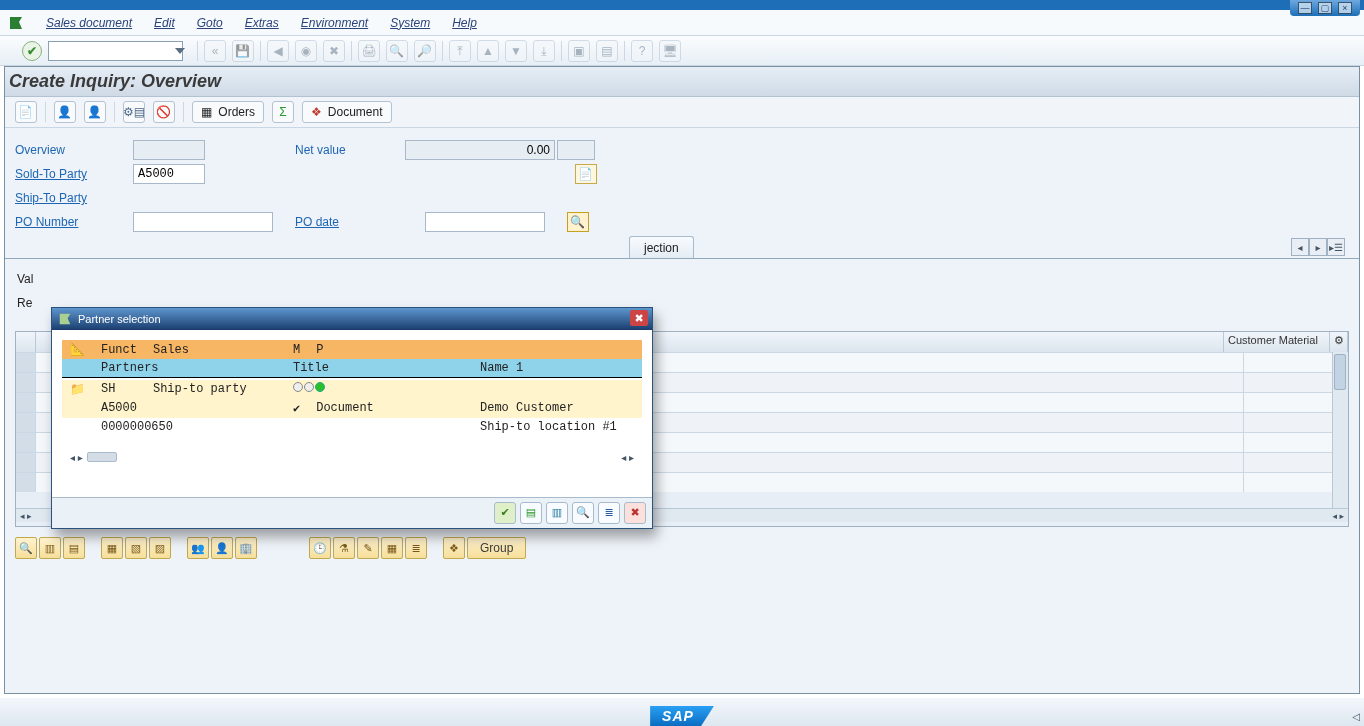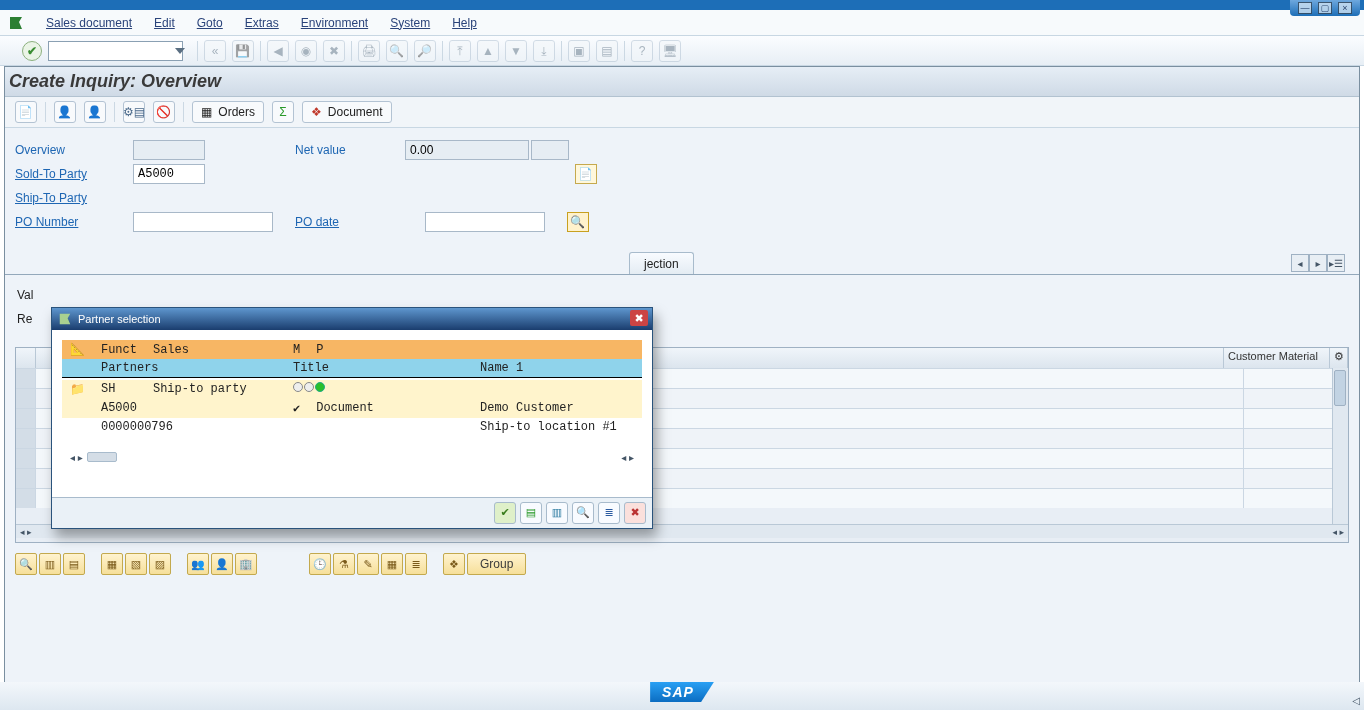--- a/index.html
+++ b/index.html
@@ -5,21 +5,21 @@
   * { box-sizing: border-box; }
   html, body { margin: 0; padding: 0; font-family: Arial, sans-serif; font-size: 12px; color: #222; background: #fff; }
   .app { position: relative; width: 1364px; height: 726px; overflow: hidden; }
 
   
   .top-bar { position: relative; height: 10px; background: #1d6eb7; }
   .win-ctrl { position: absolute; top: 0; right: 4px; width: 70px; height: 16px; background: linear-gradient(#6ea8de,#1d6eb7); border-radius: 0 0 4px 4px; display:flex; align-items:center; justify-content:center; gap:6px; }
   .win-ctrl span { display:inline-block; width:14px; height:12px; background:#cfe3f3; border:1px solid #345; font-size:9px; line-height:10px; text-align:center; color:#235; opacity:.8; }
   .menu-bar { display: flex; align-items: center; gap: 22px; height: 26px; background: #f7fafc; padding: 0 8px; border-bottom: 1px solid #c8d7e3; color: #2a437a; }
   .menu-bar .menu { cursor: default; }
-  .menu-bar .menu u { text-decoration: underline; }
+  .menu-bar .menu u { text-decoration: underline; font-style: italic; }
   .menu-bar .sap-icon { width:16px; height:16px; display:inline-block; }
 
   
   .std-toolbar { display:flex; align-items:center; gap:6px; height: 30px; padding: 0 10px 0 22px; background: linear-gradient(#fbfdff,#e7eef5); border-bottom: 1px solid #c8d7e3; }
   .std-toolbar .btn { width:22px; height:22px; border:1px solid #b3c3d3; border-radius:3px; display:flex; align-items:center; justify-content:center; background:#f3f7fa; color:#6c7f8f; font-size:12px; opacity:.55; }
   .std-toolbar .sep { width:1px; height:20px; background:#cbd8e3; }
   .std-toolbar .tcode { width:135px; height:20px; border:1px solid #8aa0b3; background:#fff; }
   .std-toolbar .enter { width:20px; height:20px; border:1px solid #8cb07e; border-radius:10px; display:flex; align-items:center; justify-content:center; color:#3a8d32; font-weight:bold; background:#eaf4e6; }
 
   .sap-canvas { position:absolute; left:4px; right:4px; top:66px; bottom:32px; border:1px solid #7a8fa0; background:#eef3f9; }
@@ -31,21 +31,21 @@
   .app-toolbar .sep { width:1px; height:20px; background:#cbd8e3; }
   .app-toolbar .txtbtn { height:22px; display:flex; align-items:center; gap:6px; padding:0 8px; border:1px solid #b3c3d3; border-radius:3px; background:#f8fafc; }
 
   .header-form { padding: 10px 10px 2px 10px; }
   .row { display:flex; align-items:center; height:24px; }
   .lbl { width:118px; color:#1e66b3; }
   .lbl.ul { text-decoration:underline; }
   .inp { height:20px; border:1px solid #a8b8c8; background:#fff; padding:0 4px; font-family:inherit; font-size:12px; }
   .inp.ro { background:#e6edf3; }
 
-  .tabstrip { display:flex; align-items:center; gap:1px; padding-left:10px; margin-top:16px; border-bottom:1px solid #93a8bb; position:relative; }
+  .tabstrip { display:flex; align-items:center; gap:1px; padding-left:10px; border-bottom:1px solid #93a8bb; position:relative; }
   .tab { height:22px; padding:0 14px; display:flex; align-items:center; border:1px solid #a8bbcc; border-bottom:none; border-radius:3px 3px 0 0; background:linear-gradient(#f8fbff,#e4ecf3); font-size:12px; }
   .tabstrip .navbtn { width:18px; height:18px; border:1px solid #9fb1c3; display:flex; justify-content:center; align-items:center; background:#e8eef4; font-size:10px; color:#456; }
   .tabstrip .nav { position:absolute; right:14px; display:flex; gap:0; }
 
   .grid-wrap { margin:16px 10px 0 10px; border:1px solid #9fb1c3; background:#e8eef5; position:relative; }
   .grid-head { display:flex; height:20px; }
   .gh { border-right:1px solid #b9c8d6; background:linear-gradient(#f0f5fa,#dce5ee); font-size:11px; padding:2px 4px; color:#333; }
   .grid-row { height:20px; border-top:1px solid #cbd7e3; display:flex; }
   .gcell { border-right:1px solid #cbd7e3; }
   .grid-row:nth-child(odd) .gcell { background:#f4f8fb; }
@@ -74,21 +74,21 @@
   .mfoot .fbtn.ok { background:#dff0c9; color:#3a7d1e; }
   .mfoot .fbtn.cx { background:#fbe0dc; color:#b33; }
   .mscroll { display:flex; align-items:center; justify-content:space-between; padding:2px 8px; font-size:10px; color:#456; }
 
   
   .footer-btns { display:flex; align-items:center; gap:16px; padding:10px 10px; }
   .fbgrp { display:flex; gap:2px; }
   .fbbtn { width:22px; height:22px; border:1px solid #c3a94e; border-radius:2px; display:flex; align-items:center; justify-content:center; background:linear-gradient(#fff3cf,#f6df9a); font-size:11px; color:#7a5a1a; }
   .fbtxt { height:22px; padding:0 12px; display:flex; align-items:center; border:1px solid #c3a94e; border-radius:2px; background:linear-gradient(#fff3cf,#f6df9a); font-size:12px; color:#3c3c3c; }
 
-  .statusbar { position:absolute; left:0; right:0; bottom:16px; height:28px; background:linear-gradient(#f3f7fb,#dde7f0); display:flex; align-items:flex-start; justify-content:center; }
+  .statusbar { position:absolute; left:0; right:0; bottom:0; height:28px; background:linear-gradient(#f3f7fb,#dde7f0); display:flex; align-items:flex-end; justify-content:center; }
   .sap-logo { font-family: Arial, sans-serif; font-weight:bold; font-style:italic; color:#fff; background: linear-gradient(#29a0f4,#0b6dc2); padding:2px 20px 2px 12px; clip-path:polygon(0 0,100% 0,80% 100%,0 100%); font-size:14px; letter-spacing:1px; }
   .statusbar .tri { position:absolute; right:4px; bottom:4px; font-size:10px; color:#456; }
 
   .rt-scroll { position:absolute; right:0; width:16px; }
   .rt-scroll .trk { position:absolute; inset:0; background:#e0e8f0; border-left:1px solid #b9c8d6; }
   .rt-scroll .thumb { position:absolute; left:2px; right:2px; background:#c2d3e3; border:1px solid #9fb1c3; border-radius:2px; }
 
 </style>
 </head>
 <body>
@@ -166,21 +166,21 @@
       <span style="color:#c0392b;">❖</span>
       <span>Document</span>
     </div>
   </div>
 
   <div class="header-form">
     <div class="row">
       <span class="lbl">Overview</span>
       <input class="inp ro" style="width: 72px;" value="">
       <span class="lbl" style="margin-left:90px;width:110px;">Net value</span>
-      <input class="inp ro" style="width: 124px; text-align: left;" value="0.00">
+      <input class="inp ro" style="width: 150px; text-align: right;" value="0.00">
       <input class="inp ro" style="width: 38px; margin-left: 2px;" value="">
     </div>
     <div class="row">
       <span class="lbl ul">Sold-To Party</span>
       <input class="inp" style="width: 72px; font-family: &quot;Courier New&quot;, monospace;" value="A5000">
       <span style="margin-left:370px;width:22px;height:20px;border:1px solid #c5a94e;background:#fff7db;display:flex;align-items:center;justify-content:center;">📄</span>
     </div>
     <div class="row">
       <span class="lbl ul">Ship-To Party</span>
     </div>
@@ -336,21 +336,21 @@
         </tr>
         <tr class="mrow-a">
           <td class="ic"></td>
           <td colspan="2">A5000</td>
           <td>✔</td>
           <td>Document</td>
           <td>Demo Customer</td>
         </tr>
         <tr class="mrow-b">
           <td class="ic"></td>
-          <td colspan="2">0000000796</td>
+          <td colspan="2">0000000650</td>
           <td></td>
                 <td></td>
           <td>Ship-to location #1</td>
         </tr>
       </tbody>
           </table>
       <div class="mscroll" style="margin-top:14px;">
         <span>◂ ▸</span>
         <span style="margin-left:4px;display:inline-block;width:30px;height:10px;background:#d4dde6;border:1px solid #a8bbcc;border-radius:2px;"></span>
         <span style="flex:1;"></span>

